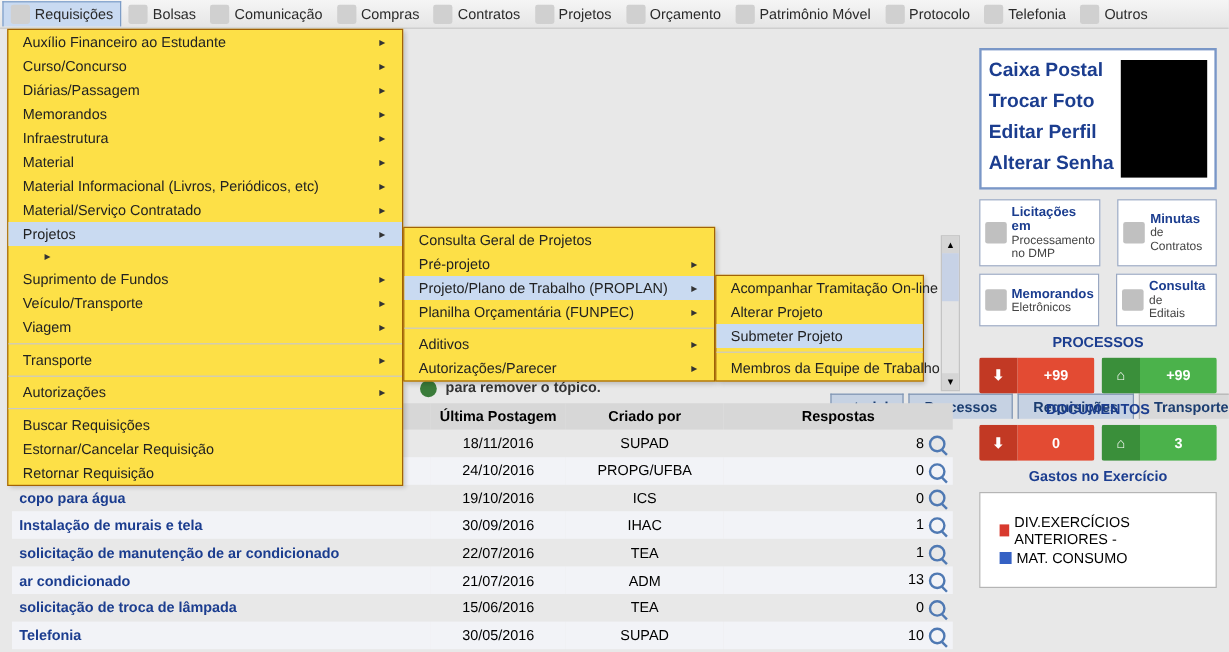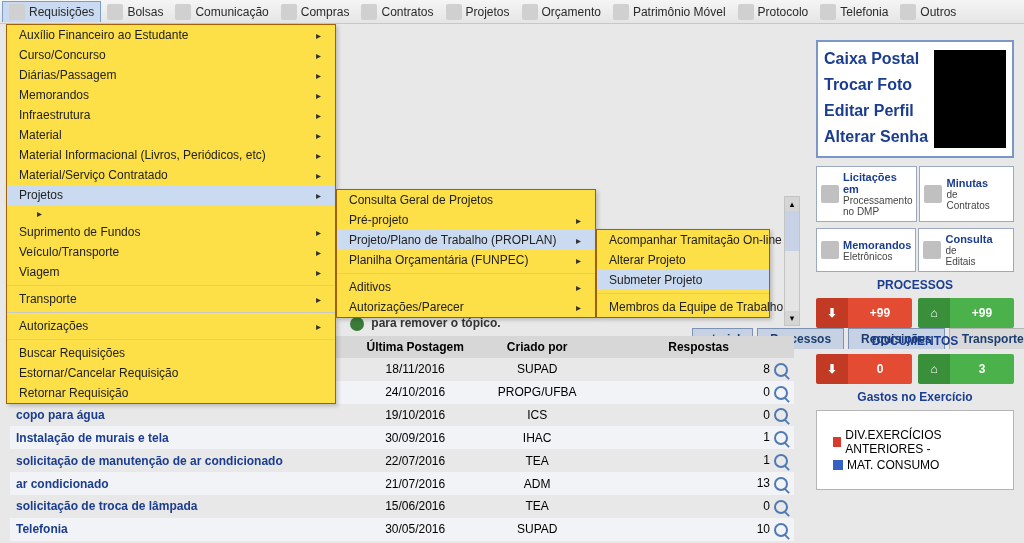--- a/index.html
+++ b/index.html
@@ -38,21 +38,21 @@
   table.listing td.right { text-align: right; padding-right: 6px; }
   .mag { display:inline-block; width:14px; height:14px; border:2px solid #4f79b3; border-radius:50%; position:relative; vertical-align:middle; margin-left:4px;}
   .mag::after { content:''; position:absolute; width:6px; height:2px; background:#4f79b3; bottom:-3px; right:-4px; transform:rotate(45deg);}
 
   
   .profile-box { border:2px solid #7a97c7; background:#fff; padding:8px 6px; display:flex; gap:6px; margin-bottom:8px; }
   .profile-links { display:flex; flex-direction:column; gap:8px; }
   .profile-links a { color:#1b3d8f; font-weight:bold; text-decoration:none; font-size:16px; white-space:nowrap; }
   .avatar { width:80px; height:98px; background:#000; }
 
-  .widget-row { display:flex; gap:2px; margin-bottom:6px; }
+  .widget-row { display:flex; gap:14px; margin-bottom:6px; }
   .widget { flex:1; border:1px solid #9aa8c2; background:#fff; padding:4px 4px; display:flex; align-items:center; gap:4px; font-size:11px; }
   .widget .wicon { width:18px; height:18px; background:#c0c0c0; border-radius:2px; flex-shrink:0;}
   .widget b { display:block; font-weight:bold; color:#1b3d8f; font-size:11px; }
   .widget span.sub { display:block; font-size:10px; color:#444; }
 
   .section-title { text-align:center; font-weight:bold; color:#1b3d8f; font-size:12px; margin: 6px 0; }
 
   .counter-row { display:flex; gap:6px; margin-bottom:6px; }
   .counter { flex:1; display:flex; height:30px; border-radius:2px; overflow:hidden; color:#fff; font-weight:bold; font-size:16px; }
   .counter .cicon { width:32px; display:flex; align-items:center; justify-content:center; }

